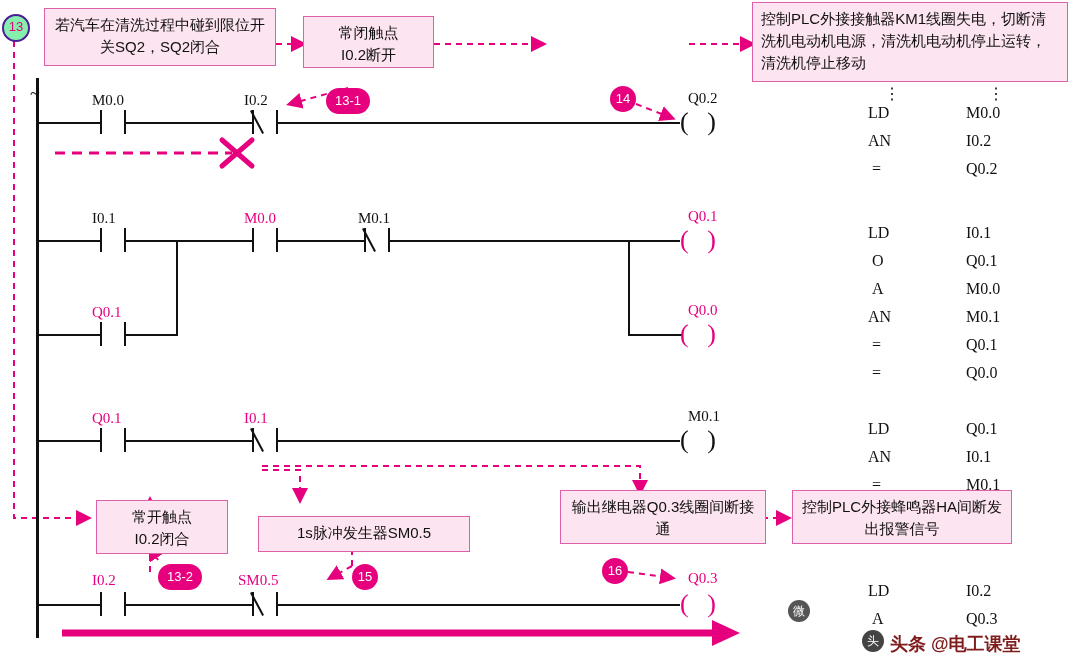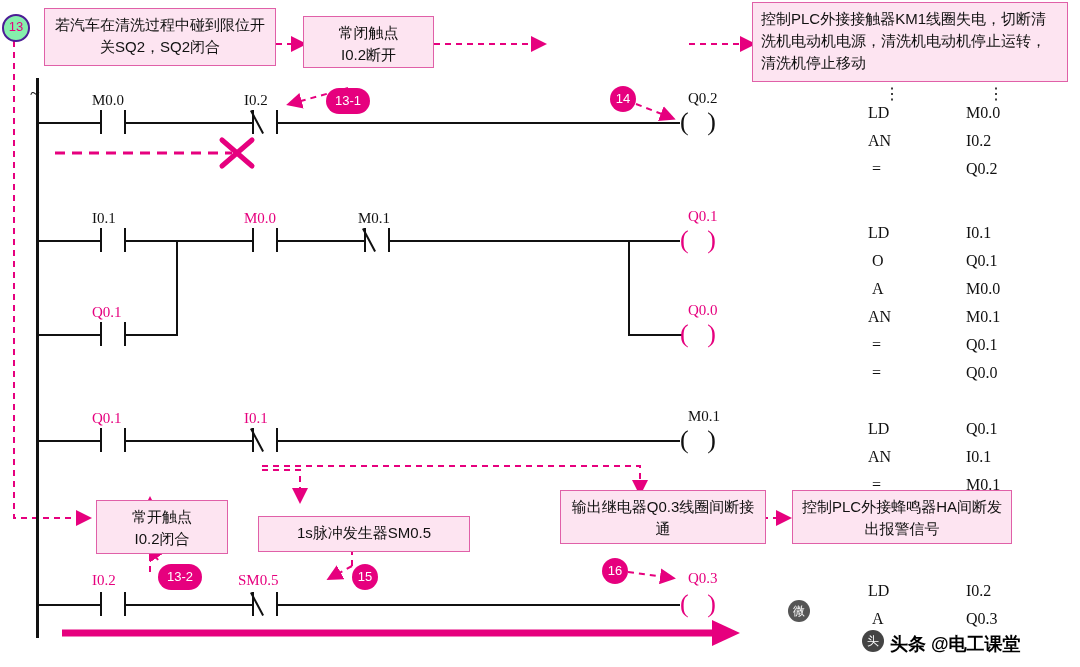--- a/index.html
+++ b/index.html
@@ -83,21 +83,21 @@
 
   
   svg.ov{position:absolute;left:0;top:0;width:1080px;height:667px;pointer-events:none;}
 
   
   .wm{
     position:absolute;color:#b9b9b9;font-size:17px;
     font-family:"Liberation Sans", sans-serif;opacity:.85;
   }
   .wm2{
-    position:absolute;color:#000000;font-size:18px;font-weight:bold;
+    position:absolute;color:#7f1d1d;font-size:18px;font-weight:bold;
     font-family:"Liberation Sans", sans-serif;
   }
   .wmlogo{
     position:absolute;width:22px;height:22px;border-radius:50%;
     background:#555;color:#fff;font-size:12px;text-align:center;line-height:22px;
     font-family:"Liberation Sans", sans-serif;
   }
   .tilde{position:absolute;font-size:18px;color:#111;}
 </style>
 </head>

